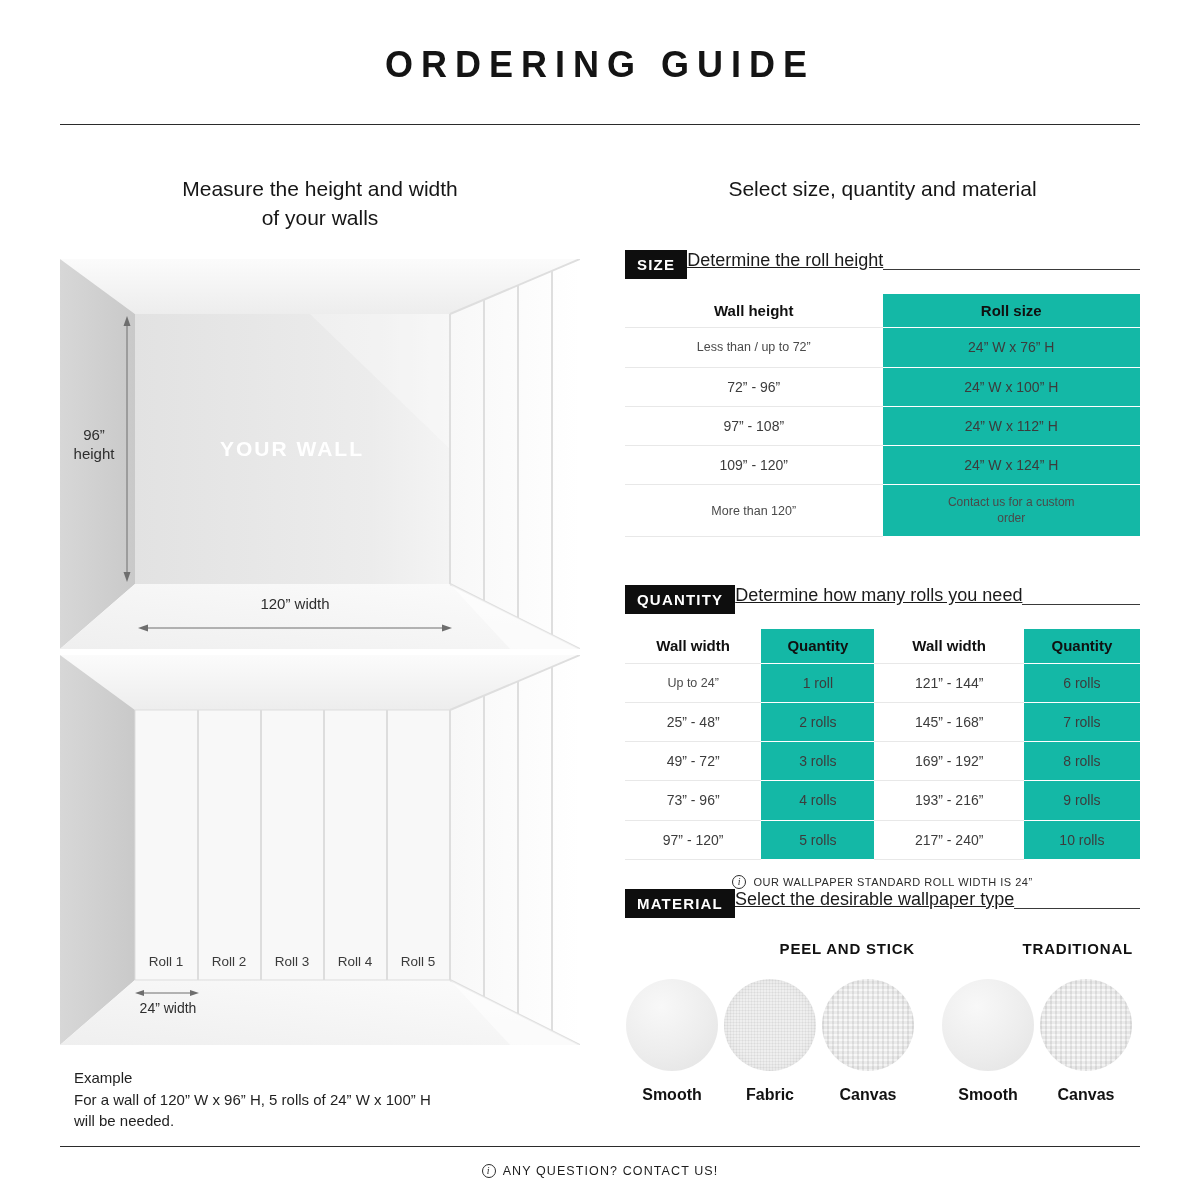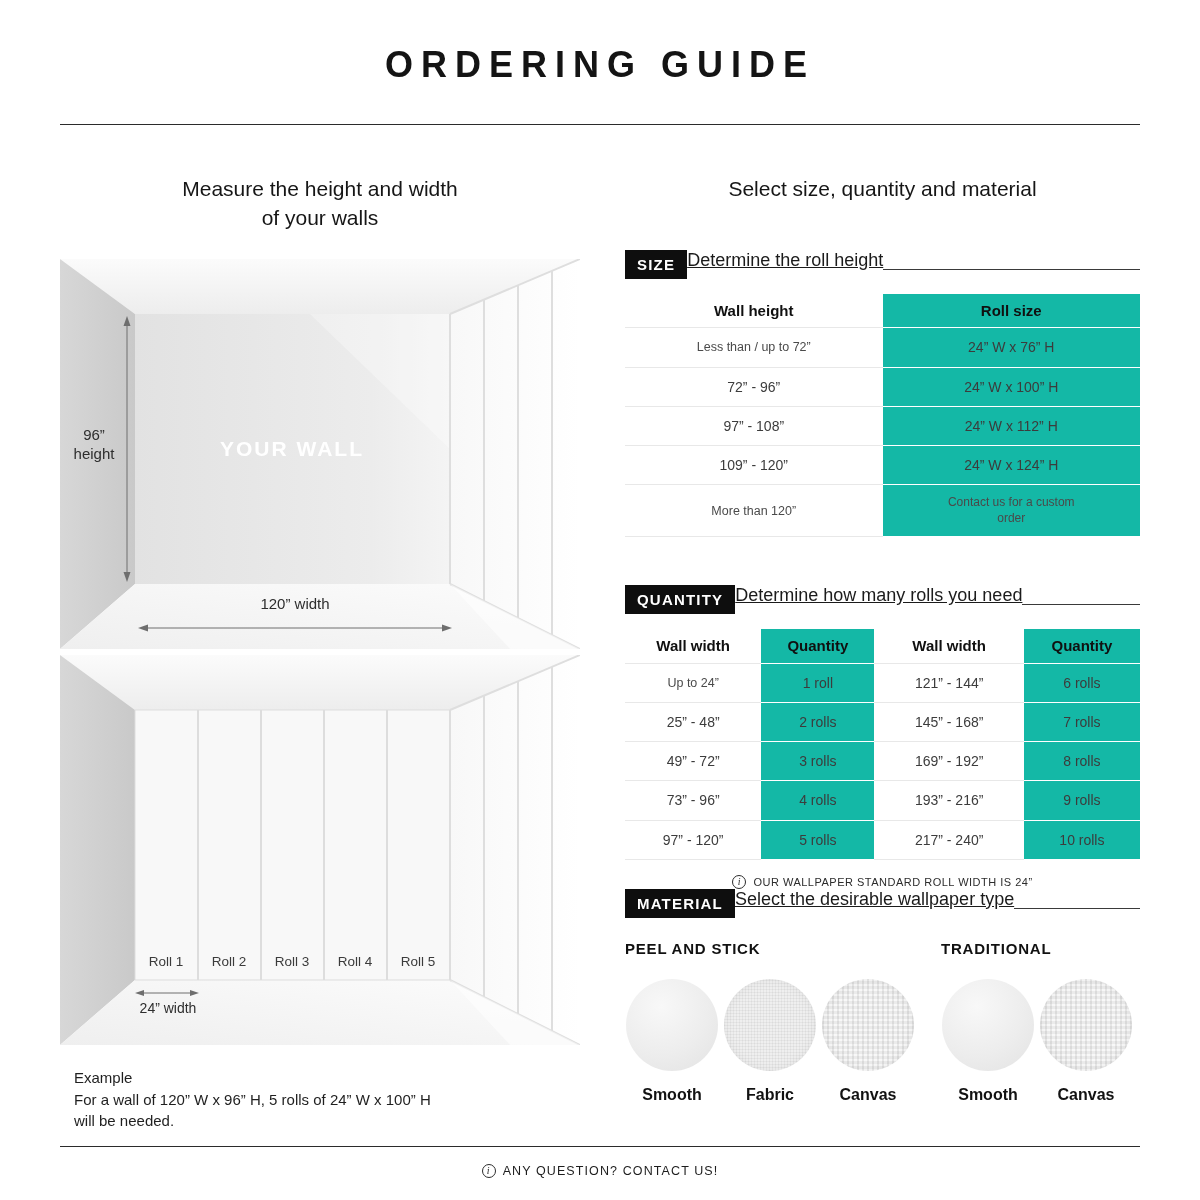--- a/index.html
+++ b/index.html
@@ -41,21 +41,21 @@
   .t-cell.dim { font-size:12.5px; color:#4a4a4a; }
   .t-cell.tiny { font-size:12px; color:#4a4a4a; }
   .t-cell.tiny span { max-width:130px; display:inline-block; }
 
   .qty-sec { margin-top:48px; }
   .qty-note { margin-top:15px; display:flex; align-items:center; justify-content:center; gap:7px; font-size:11px; letter-spacing:0.5px; color:#2c2c2c; }
   .info-icon { width:14px; height:14px; flex:0 0 auto; border:1px solid #2c2c2c; border-radius:50%; display:inline-flex; align-items:center; justify-content:center; font-size:10px; font-family:"Liberation Serif",serif; font-style:italic; line-height:1; }
 
   .material-sec { }
   .mat-groups { display:flex; gap:26px; margin-top:22px; }
-  .mat-group-title { text-align:left; font-size:15px; font-weight:700; letter-spacing:0.8px; color:#111111; margin-bottom:22px; }
+  .mat-group-title { text-align:right; font-size:15px; font-weight:700; letter-spacing:0.8px; color:#111111; margin-bottom:22px; }
   .swatch-row { display:flex; gap:4px; }
   .swatch { display:flex; flex-direction:column; align-items:center; width:94px; }
   .circle { width:92px; height:92px; border-radius:50%; }
   .circle.smooth { background:radial-gradient(circle at 38% 30%, #f8f8f8 0%, #ededed 55%, #e2e2e2 100%); }
   .circle.fabric { background-color:#efefef;
     background-image:repeating-linear-gradient(90deg, rgba(0,0,0,0.045) 0 1px, transparent 1px 3px),
                      repeating-linear-gradient(0deg, rgba(0,0,0,0.045) 0 1px, transparent 1px 3px);
     box-shadow:inset 0 0 12px rgba(0,0,0,0.05); }
   .circle.canvas { background-color:#ebebeb;
     background-image:repeating-linear-gradient(90deg, rgba(0,0,0,0.07) 0 2px, transparent 2px 5px),

